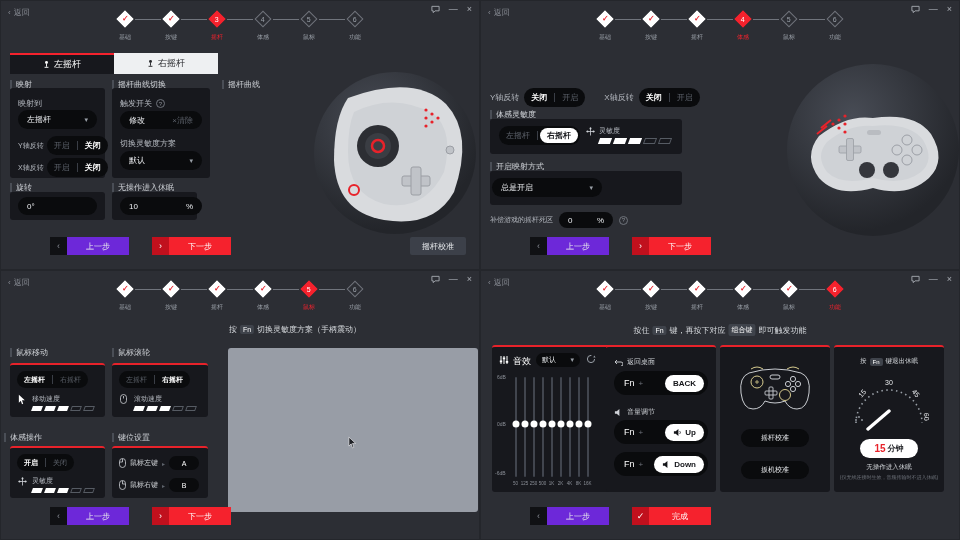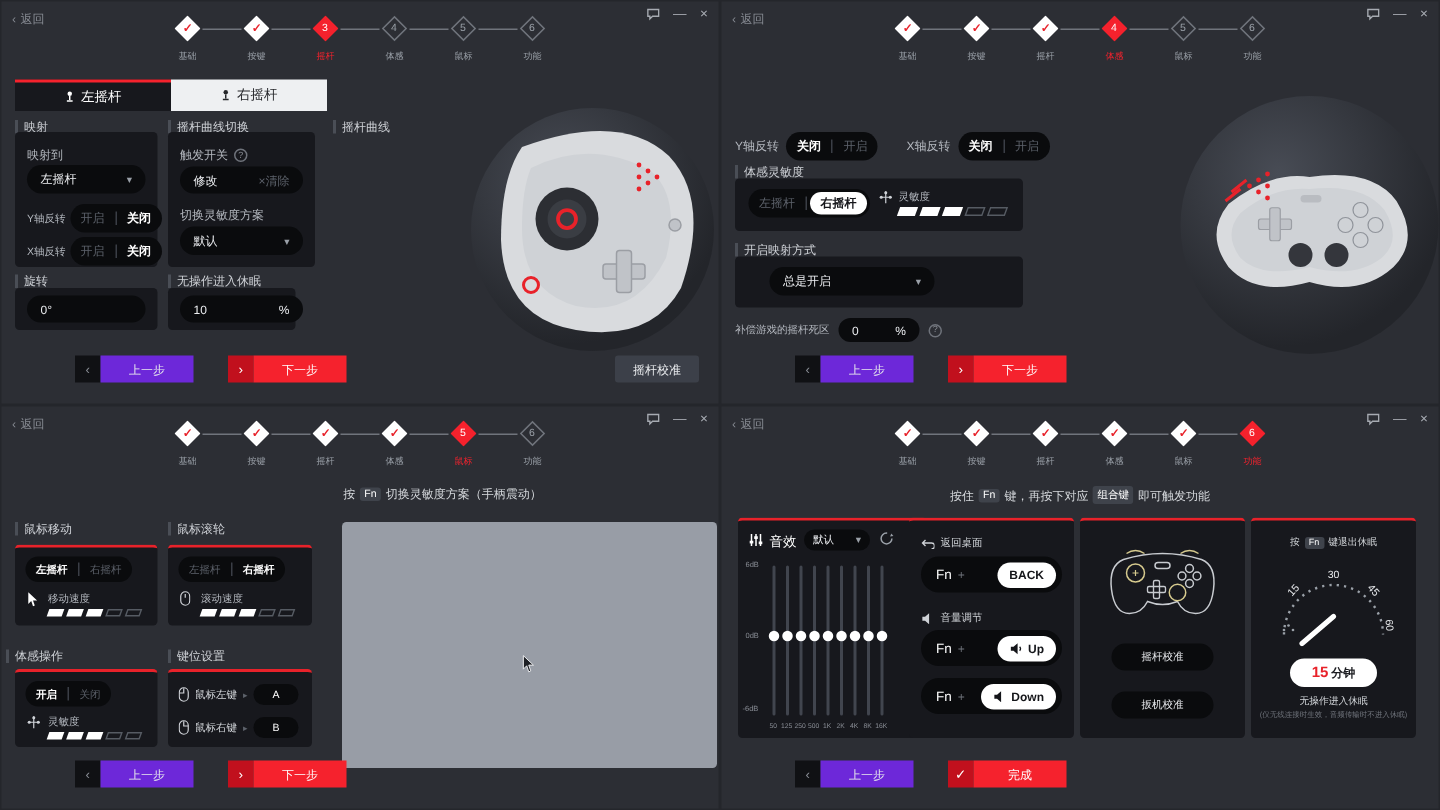--- a/index.html
+++ b/index.html
@@ -349,21 +349,21 @@
           <i class="f"></i>
           <i class="f"></i>
           <i class="f"></i>
           <i class="e"></i>
           <i class="e"></i>
         </div>
     </div>
 
     <div class="sec" style="left:10px;top:162px;">开启映射方式</div>
     <div class="card" style="left:10px;top:171px;width:192px;height:34px;">
-      <div class="dd abs" style="left:23px;top:7px;width:110px;text-align:right;">
+      <div class="dd abs" style="left:2px;top:7px;width:110px;text-align:right;">
           <span>总是开启</span>
           <span class="caret">▾</span>
         </div>
     </div>
 
     <div class="abs" style="left:10px;top:212px;display:flex;align-items:center;gap:6px;">
       <span class="lbl" style="font-size:7px;">补偿游戏的摇杆死区</span>
       <div class="pillin" style="width:54px;height:16px;">
           <span>0</span>
           <span class="grow"></span>

